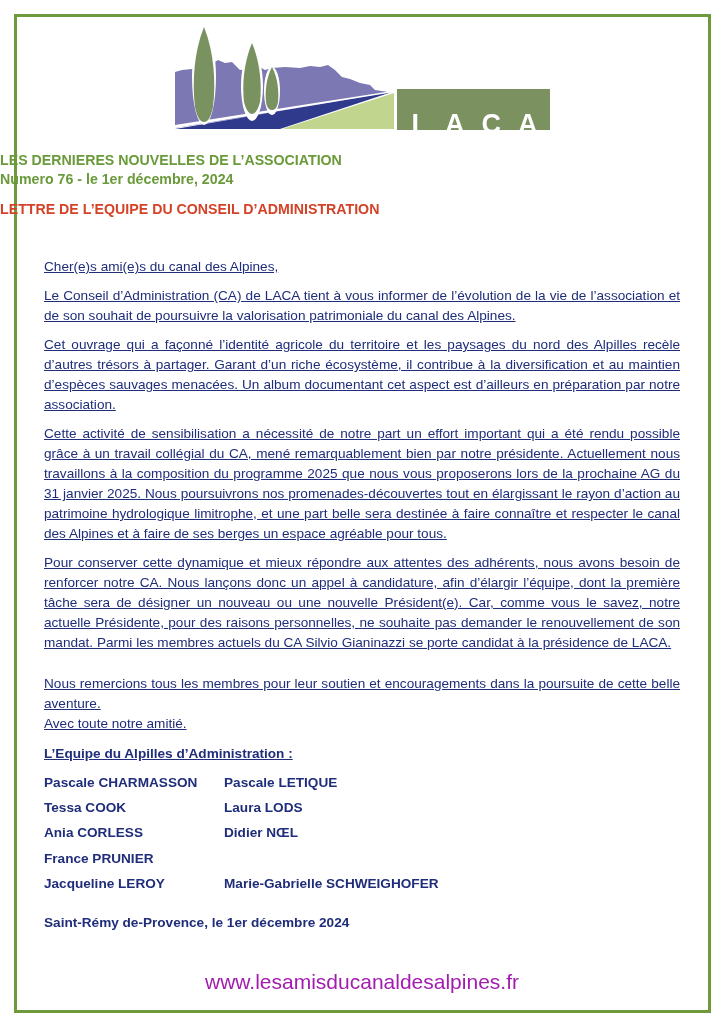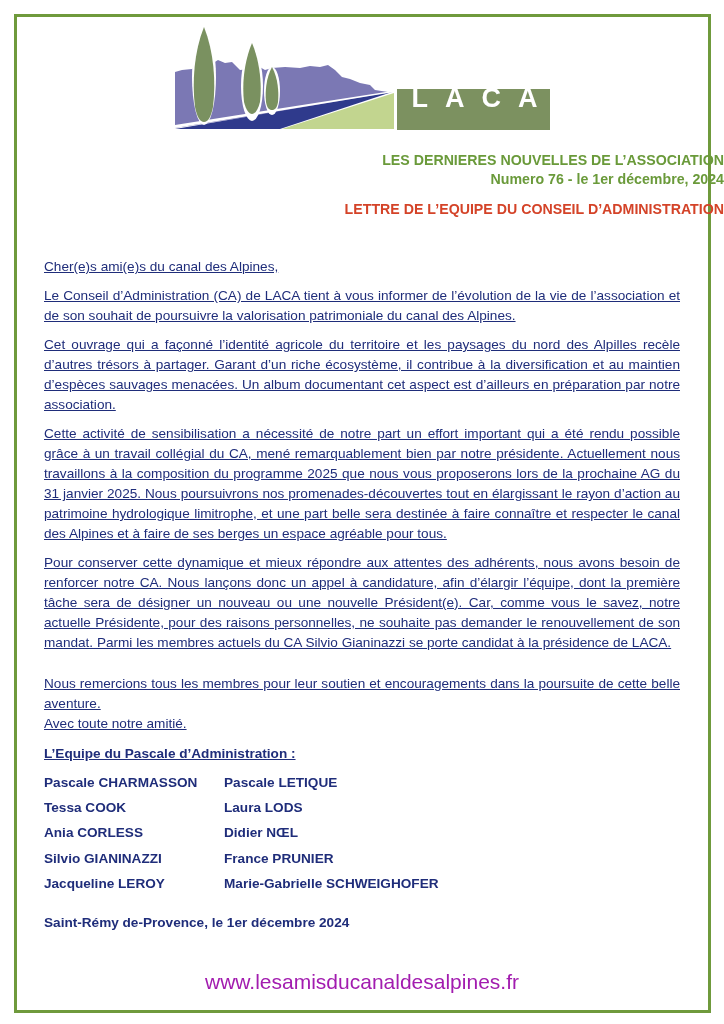--- a/index.html
+++ b/index.html
@@ -1,21 +1,21 @@
 <!DOCTYPE html>
 <html><head>
 <meta charset="utf-8">
 <style>
   html, body { margin: 0; padding: 0; background: #ffffff; }
   body { width: 724px; height: 1024px; position: relative; overflow: hidden; font-family: "Liberation Sans", sans-serif; }
   .frame { position: absolute; left: 14px; top: 14px; width: 691px; height: 993px; border: 3px solid #6f9a3c; box-sizing: content-box; }
   .logo { position: absolute; left: 170px; top: 22px; width: 385px; height: 112px; }
   .logo svg { display: block; }
-  .laca-text { position: absolute; left: 227px; top: 56px; width: 153px; height: 41px; display: flex; align-items: center; justify-content: center; color: #ffffff; font-weight: bold; font-size: 27px; letter-spacing: 17px; padding-left: 19px; box-sizing: border-box; }
-  .head1, .head2, .head3 { position: absolute; left: 0; width: 724px; text-align: right; font-weight: bold; }
+  .laca-text { position: absolute; left: 227px; top: 82px; width: 153px; height: 41px; display: flex; align-items: center; justify-content: center; color: #ffffff; font-weight: bold; font-size: 27px; letter-spacing: 17px; padding-left: 19px; box-sizing: border-box; }
+  .head1, .head2, .head3 { position: absolute; left: 0; width: 724px; text-align: left; font-weight: bold; }
   .head1 { top: 152px; font-size: 14.2px; color: #6a9a3a; }
   .head2 { top: 171px; font-size: 14.2px; color: #6a9a3a; }
   .head3 { top: 201px; font-size: 14.2px; color: #d44328; }
   .body { position: absolute; left: 44px; top: 257px; width: 636px; color: #1f2d7a; font-size: 13.6px; line-height: 20px; }
   .body p { margin: 0 0 9px 0; text-align: justify; text-decoration: underline; }
   .greeting { margin-bottom: 9px !important; }
   .thanks { margin-top: 21px !important; margin-bottom: 0 !important; }
   .farewell { margin: 0 0 10px 0 !important; }
   .team-title { font-weight: bold; margin-bottom: 6px !important; }
   .names { position: absolute; left: 44px; top: 770px; width: 600px; color: #1f2d7a; font-size: 13.6px; font-weight: bold; }
@@ -56,38 +56,37 @@
 <div class="head3">LETTRE DE L’EQUIPE DU CONSEIL D’ADMINISTRATION</div>
 
 <div class="body">
   <p class="greeting">Cher(e)s ami(e)s du canal des Alpines,</p>
   <p>Le Conseil d’Administration (CA) de LACA tient à vous informer de l’évolution de la vie de l’association et de son souhait de poursuivre la valorisation patrimoniale du canal des Alpines.</p>
   <p>Cet ouvrage qui a façonné l’identité agricole du territoire et les paysages du nord des Alpilles recèle d’autres trésors à partager. Garant d’un riche écosystème, il contribue à la diversification et au maintien d’espèces sauvages menacées. Un album documentant cet aspect est d’ailleurs en préparation par notre association.</p>
   <p>Cette activité de sensibilisation a nécessité de notre part un effort important qui a été rendu possible grâce à un travail collégial du CA, mené remarquablement bien par notre présidente. Actuellement nous travaillons à la composition du programme 2025 que nous vous proposerons lors de la prochaine AG du 31 janvier 2025. Nous poursuivrons nos promenades-découvertes tout en élargissant le rayon d’action au patrimoine hydrologique limitrophe, et une part belle sera destinée à faire connaître et respecter le canal des Alpines et à faire de ses berges un espace agréable pour tous.</p>
   <p>Pour conserver cette dynamique et mieux répondre aux attentes des adhérents, nous avons besoin de renforcer notre CA. Nous lançons donc un appel à candidature, afin d’élargir l’équipe, dont la première tâche sera de désigner un nouveau ou une nouvelle Président(e). Car, comme vous le savez, notre actuelle Présidente, pour des raisons personnelles, ne souhaite pas demander le renouvellement de son mandat. Parmi les membres actuels du CA Silvio Gianinazzi se porte candidat à la présidence de LACA.</p>
   <p class="thanks">Nous remercions tous les membres pour leur soutien et encouragements dans la poursuite de cette belle aventure.</p>
   <p class="farewell">Avec toute notre amitié.</p>
-  <p class="team-title">L’Equipe du Pascale d’Administration :</p>
+  <p class="team-title">L’Equipe du Alpilles d’Administration :</p>
 </div>
 
 <div class="names">
   <div class="name-row">
     <span class="name-col1">Pascale CHARMASSON</span>
     <span>Pascale LETIQUE</span>
   </div>
   <div class="name-row">
     <span class="name-col1">Tessa COOK</span>
     <span>Laura LODS</span>
   </div>
   <div class="name-row">
     <span class="name-col1">Ania CORLESS</span>
     <span>Didier NŒL</span>
   </div>
   <div class="name-row">
-    <span class="name-col1">Silvio GIANINAZZI</span>
     <span>France PRUNIER</span>
   </div>
   <div class="name-row">
     <span class="name-col1">Jacqueline LEROY</span>
     <span>Marie-Gabrielle SCHWEIGHOFER</span>
   </div>
 </div>
 
 <div class="place-date">Saint-Rémy de-Provence, le 1er décembre 2024</div>
 <div class="website">www.lesamisducanaldesalpines.fr</div>

